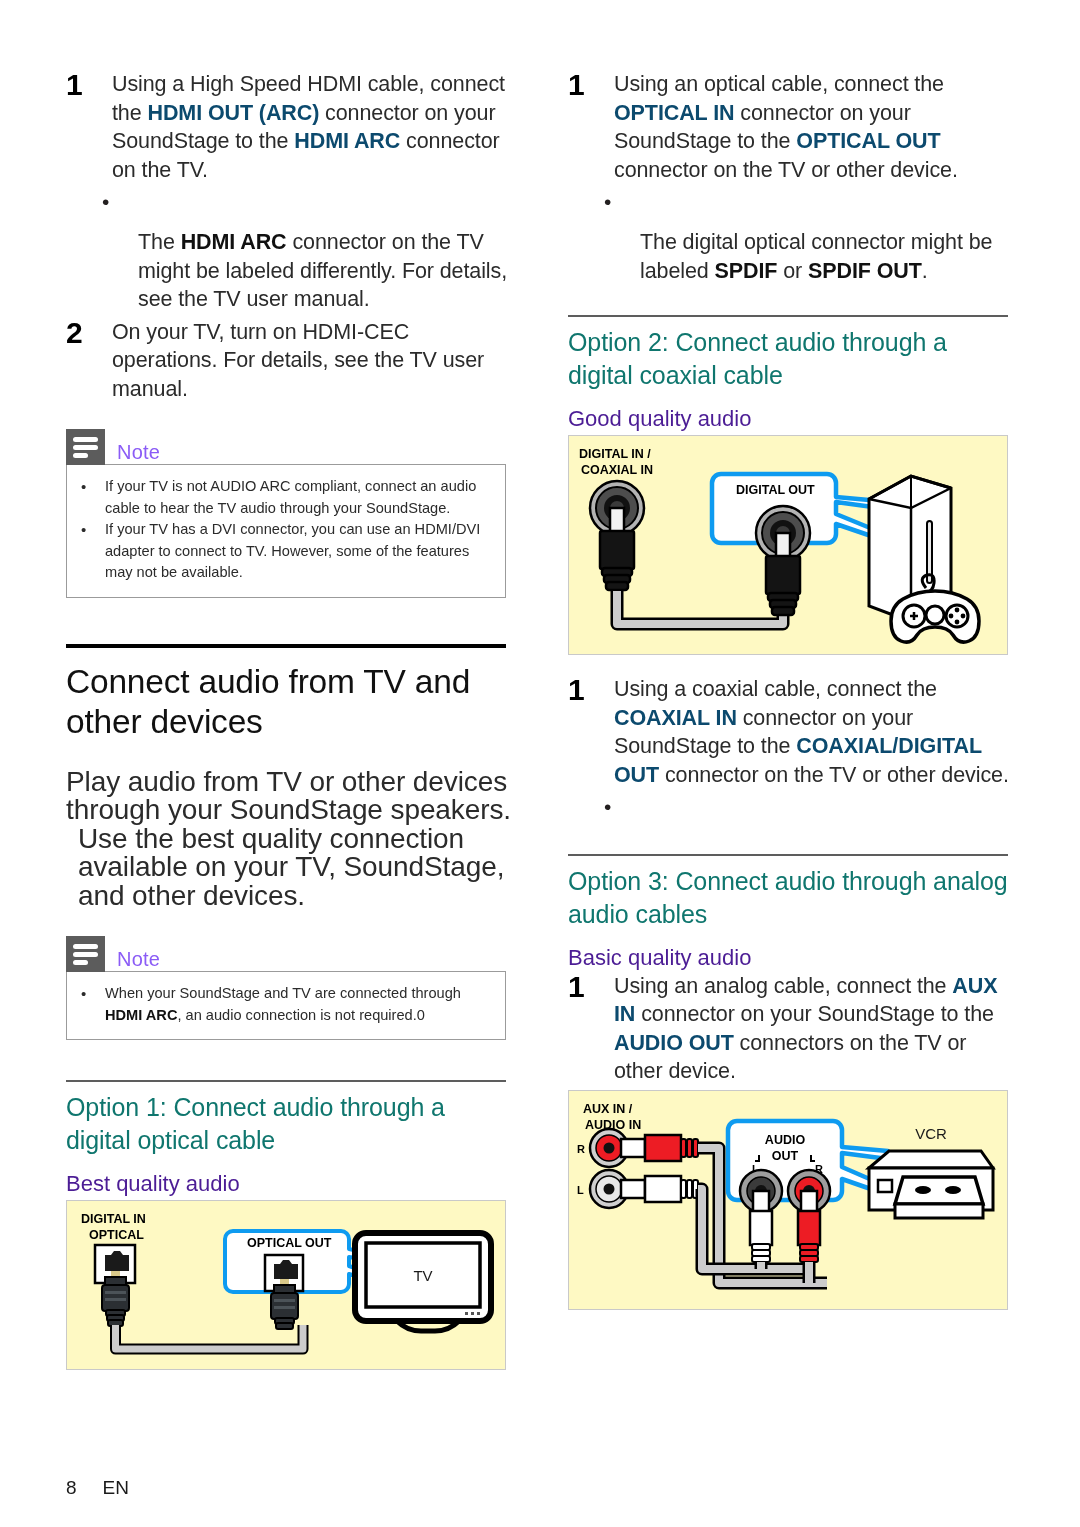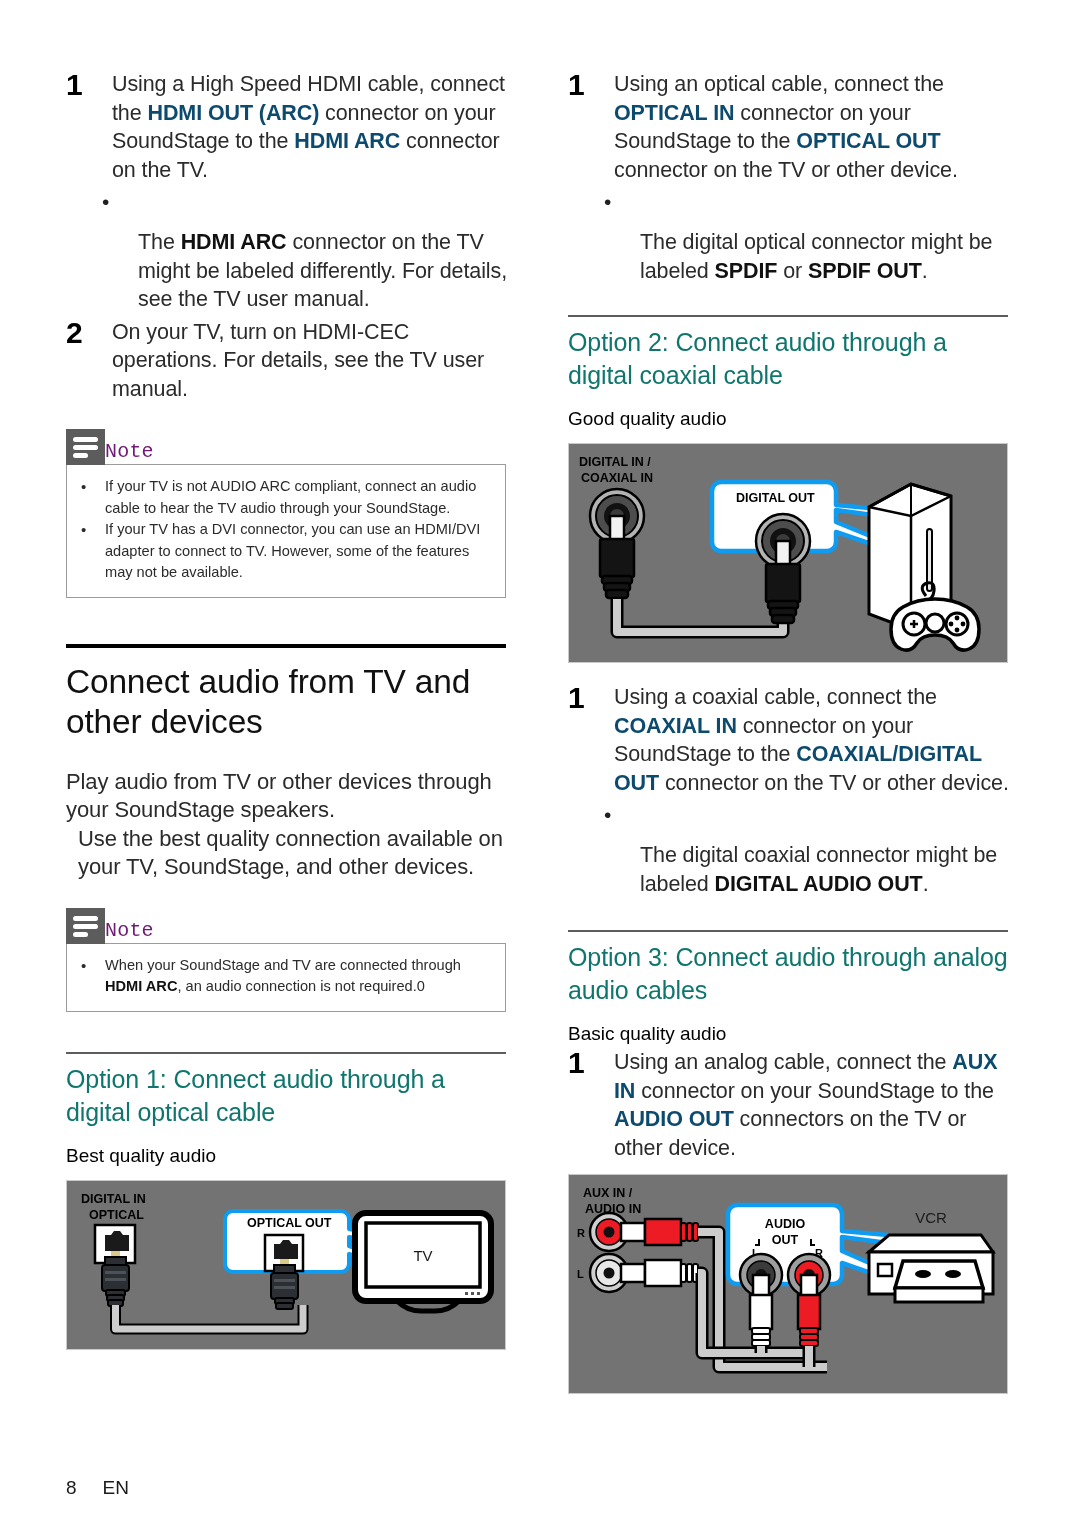--- a/index.html
+++ b/index.html
@@ -92,24 +92,24 @@
     display: block;
     background: #ffffff;
     border-radius: 2.5px;
     left: 7px;
   }
   .note-icon i:nth-child(1) { top: 8px;  width: 25px; height: 5px; }
   .note-icon i:nth-child(2) { top: 16px; width: 25px; height: 5px; }
   .note-icon i:nth-child(3) { top: 24px; width: 15px; height: 5px; }
   .note-title {
     font-size: 20px;
-    color: #701a75;
+    color: #8b5cf6;
+    padding-left: 12px;
     line-height: 26px;
     letter-spacing: 0.2px;
-    font-family: Liberation Mono, monospace;
   }
   .note-body {
     border: 1px solid #9b9b9b;
     border-top: 1px solid #9b9b9b;
     padding: 11px 14px 13px 10px;
     margin-top: -1px;
   }
   .note-item {
     display: flex;
     align-items: flex-start;
@@ -143,39 +143,39 @@
   }
   h2.opt {
     font-size: 25px;
     font-weight: normal;
     line-height: 33px;
     margin: 9px 0 0 0;
     color: #0f766e;
     letter-spacing: -0.1px;
   }
   p.body {
-    font-size: 22px;
+    font-size: 28px;
     line-height: 28.5px;
     margin: 26px 0 0 0;
     color: #2b2b2b;
     letter-spacing: -0.1px;
   }
   p.body.tight { margin-top: 0; margin-left: 12px; }
   p.quality {
-    font-size: 19px;
+    font-size: 22px;
     line-height: 25px;
     margin: 14px 0 0 0;
-    color: #000000;
+    color: #4c1d95;
   }
 
   
   .figure {
     border: 1px solid #c9c9c9;
-    background: #737373;
-    margin-top: 12px;
+    background: #fef9c3;
+    margin-top: 4px;
     position: relative;
     width: 438px;
   }
   .figure svg { display: block; }
 
   
   .footer {
     position: absolute;
     left: 66px;
     bottom: 28px;
@@ -365,21 +365,20 @@
         <circle cx="388" cy="186" r="2.4" fill="#000"></circle>
       </svg>
     </div>
 
     <div class="step" style="margin-top:20px;">
       <div class="step-num">1</div>
       <div class="step-body">Using a coaxial cable, connect the <b>COAXIAL IN</b> connector on your SoundStage to the <b>COAXIAL/DIGITAL OUT</b> connector on the TV or other device.</div>
     </div>
     <div class="sub">
       <div class="sub-dot">•</div>
-      <div class="sub-text">The digital coaxial connector might be labeled <b>DIGITAL AUDIO OUT</b>.</div>
     </div>
 
     <div class="rule-thin" style="margin-top:32px;"></div>
     <h2 class="opt">Option 3: Connect audio through analog audio cables</h2>
     <p class="quality">Basic quality audio</p>
 
     <div class="step" style="margin-top:2px;">
       <div class="step-num">1</div>
       <div class="step-body">Using an analog cable, connect the <b>AUX IN</b> connector on your SoundStage to the <b>AUDIO OUT</b> connectors on the TV or other device.</div>
     </div>

